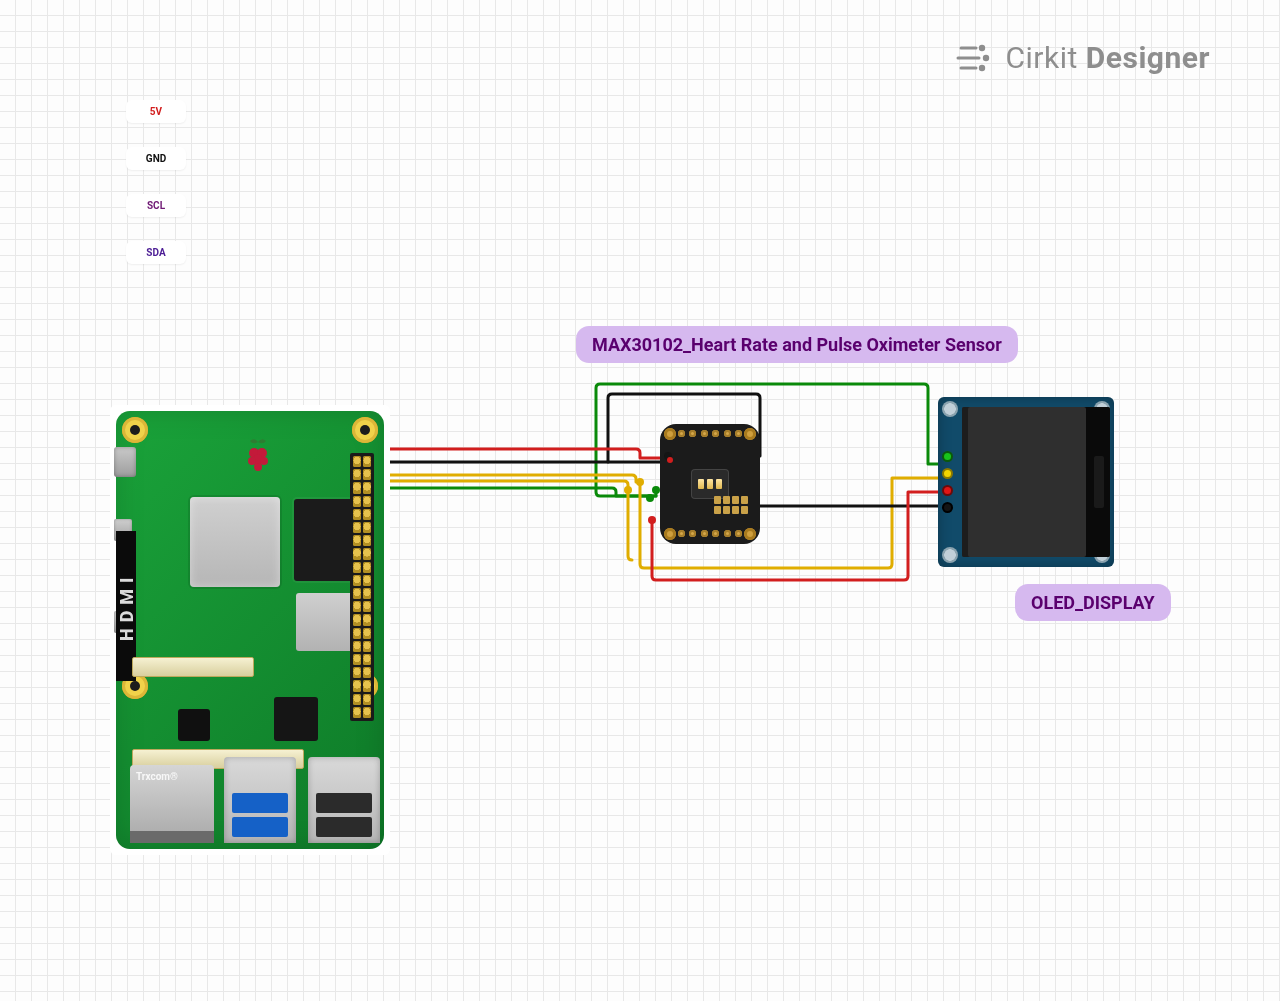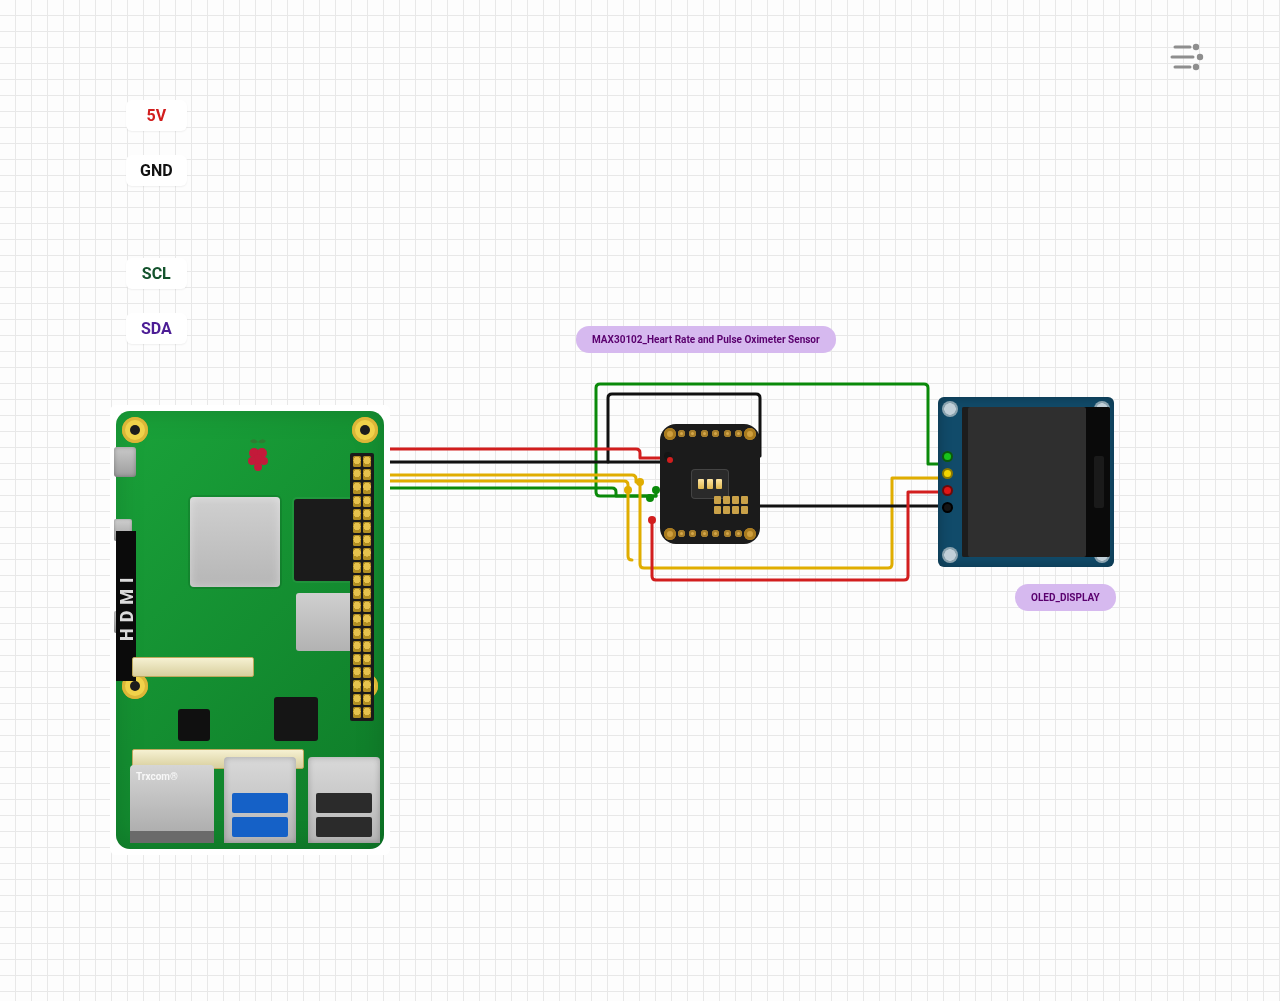--- a/index.html
+++ b/index.html
@@ -54,38 +54,38 @@
   .legend {
     position: absolute;
     display: flex;
     flex-direction: column;
     gap: 24px;
   }
   .legend-item {
     background: #ffffff;
     border-radius: 6px;
     padding: 6px 14px;
-    font-size: 16px;
+    font-size: 10px;
     font-weight: 700;
     text-align: center;
     box-shadow: 0 1px 2px rgba(0,0,0,0.06);
     min-width: 32px;
   }
   .c-red   { color: #d21e1e; }
   .c-black { color: #111111; }
-  .c-gold  { color: #14532d; margin-top: 48px; }
+  .c-gold  { color: #701a75; }
   .c-green { color: #4c1d95; }
 
   
   .chip {
     position: absolute;
     background: #d6b9ef;
     color: #5a006e;
     font-weight: 700;
-    font-size: 10px;
+    font-size: 18px;
     padding: 8px 16px;
     border-radius: 13px;
     white-space: nowrap;
   }
 
   
   svg.wiring, svg.components {
     position: absolute;
     left: 0; top: 0;
     width: 1280px;
@@ -420,20 +420,23 @@
       <svg width="40" height="34" viewBox="0 0 40 34">
         <g stroke="#8e8e8e" stroke-width="3" fill="none" stroke-linecap="round">
           <path d="M5 7 L20 7"></path>
           <path d="M2 17 L23 17"></path>
           <path d="M5 27 L20 27"></path>
           <circle cx="26" cy="7" r="3.2" fill="#8e8e8e" stroke="none"></circle>
           <circle cx="30" cy="17" r="3.2" fill="#8e8e8e" stroke="none"></circle>
           <circle cx="26" cy="27" r="3.2" fill="#8e8e8e" stroke="none"></circle>
         </g>
       </svg>
+    </span>
+    <span class="brand-text">
+      <span>Cirkit </span><span class="bold">Designer</span>
     </span>
   </div>
 
   <div class="legend" style="left:126px; top:100px;">
     <div class="legend-item c-red">5V</div>
     <div class="legend-item c-black">GND</div>
     <div class="legend-item c-gold">SCL</div>
     <div class="legend-item c-green">SDA</div>
   </div>
 

